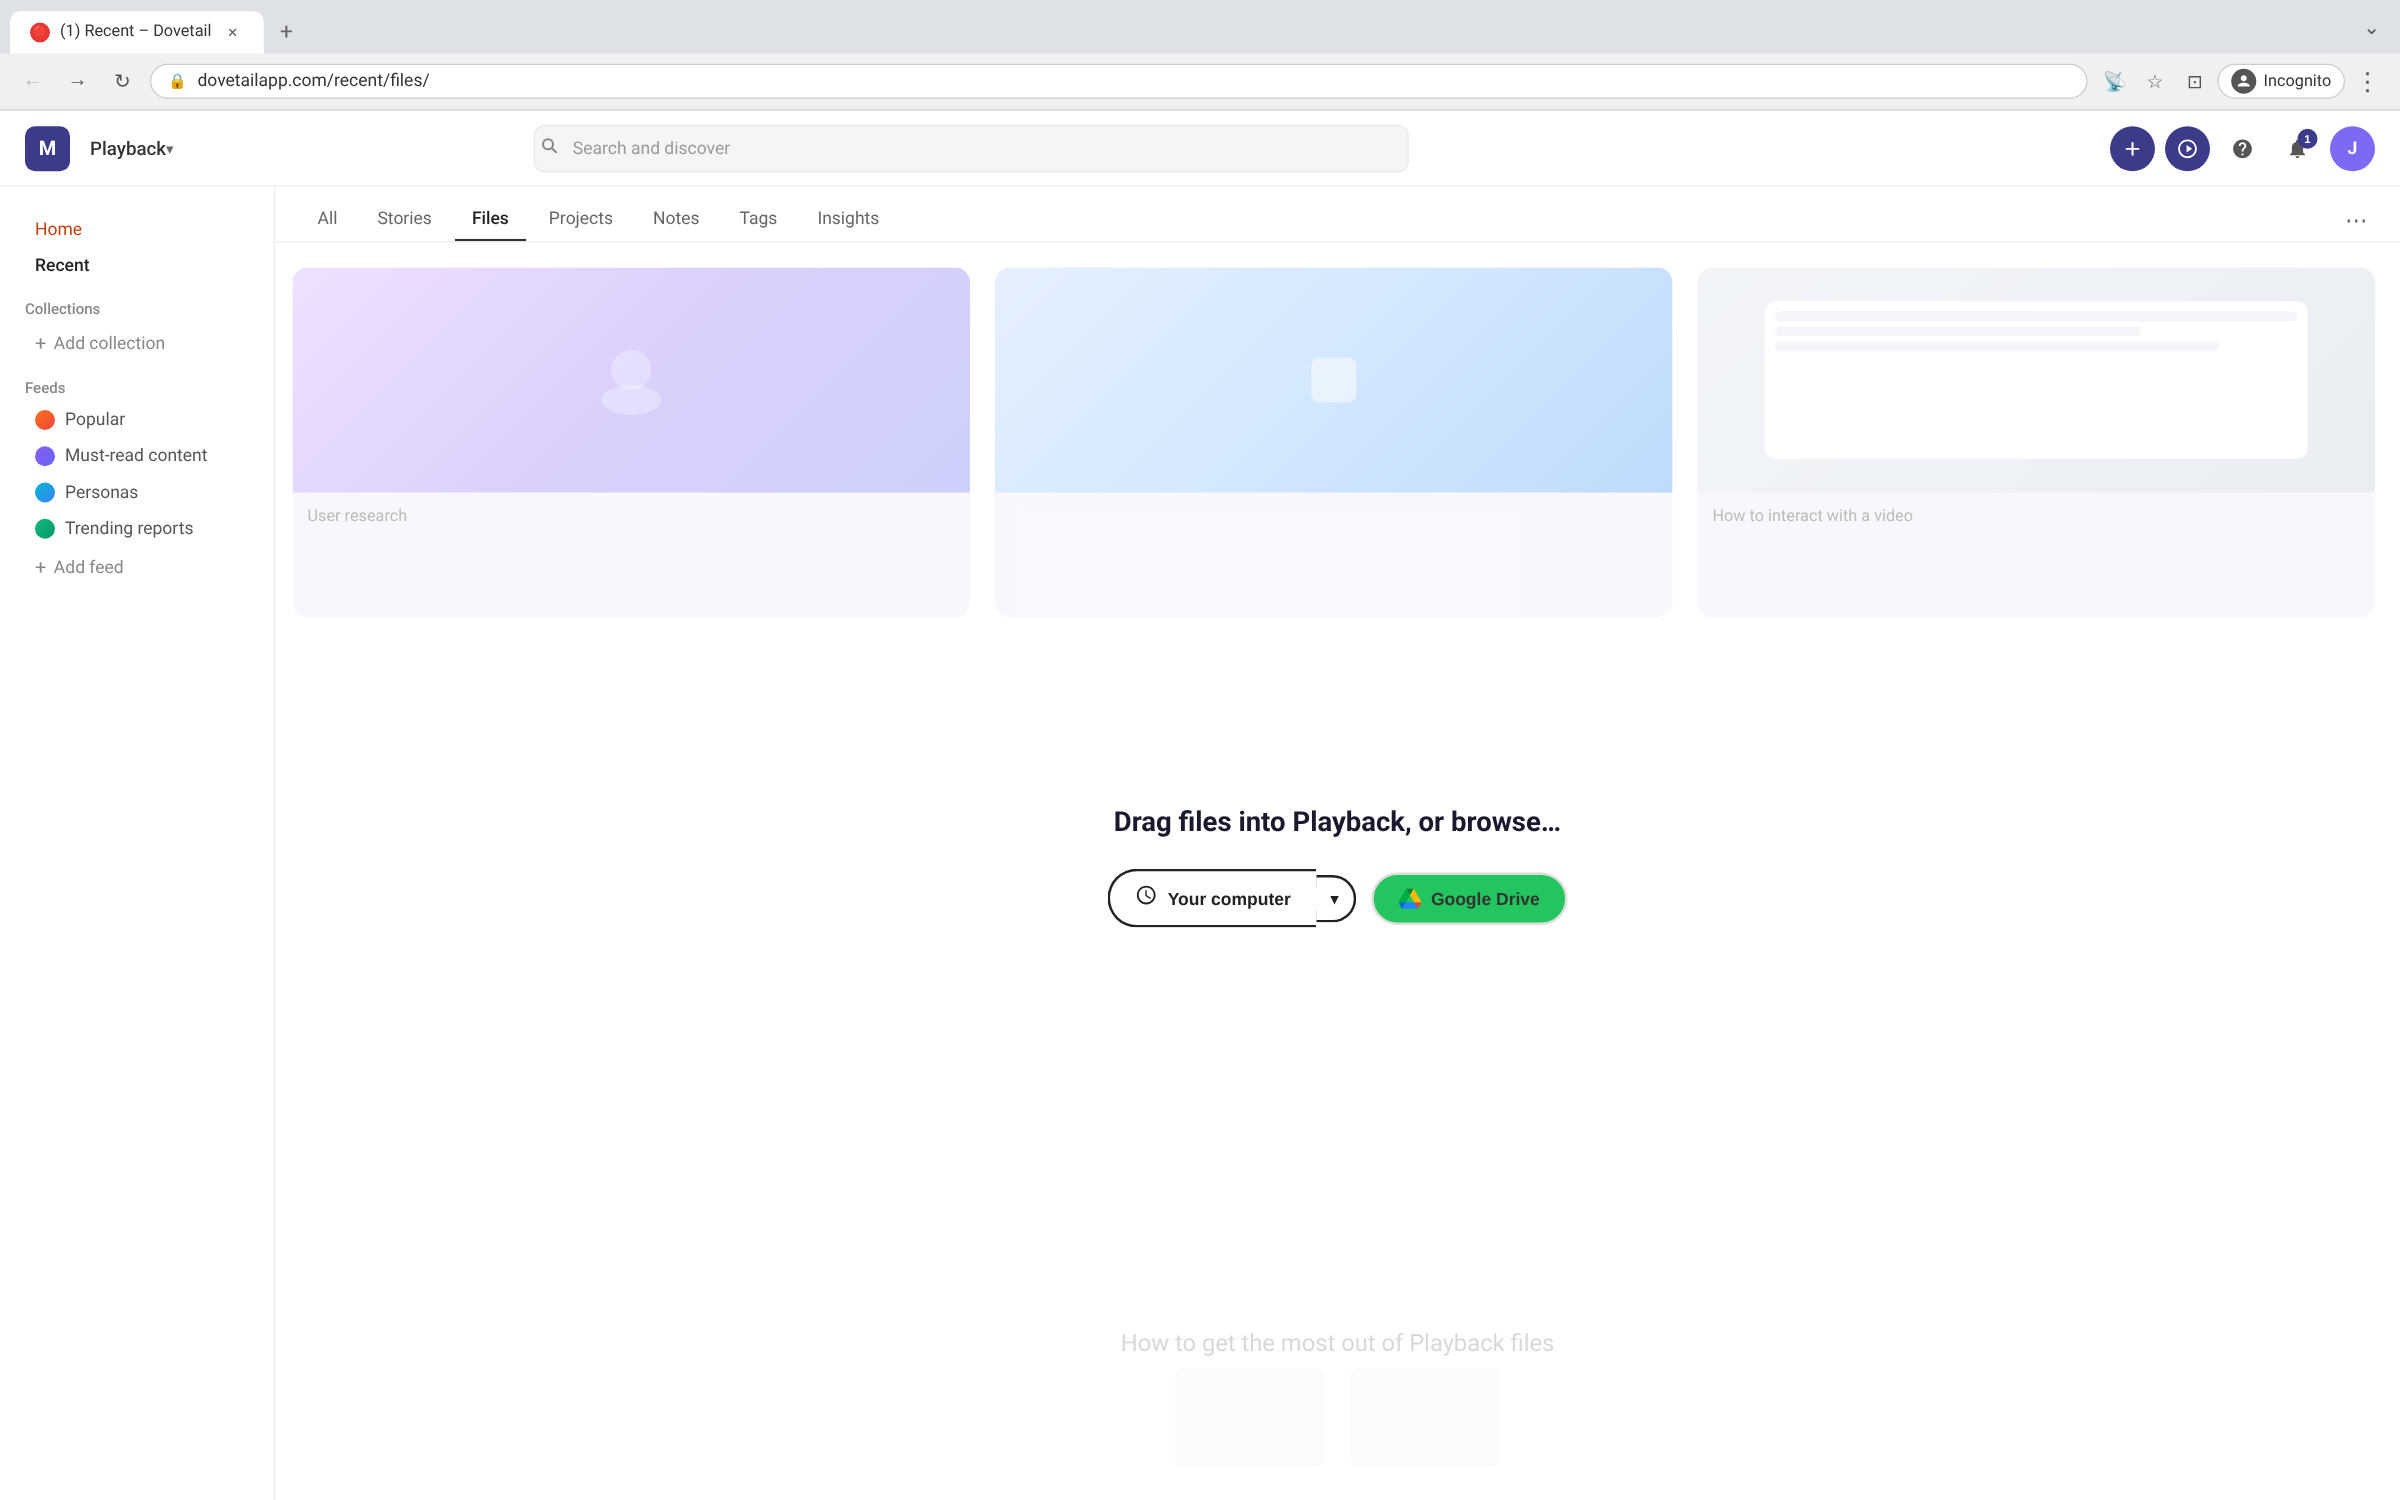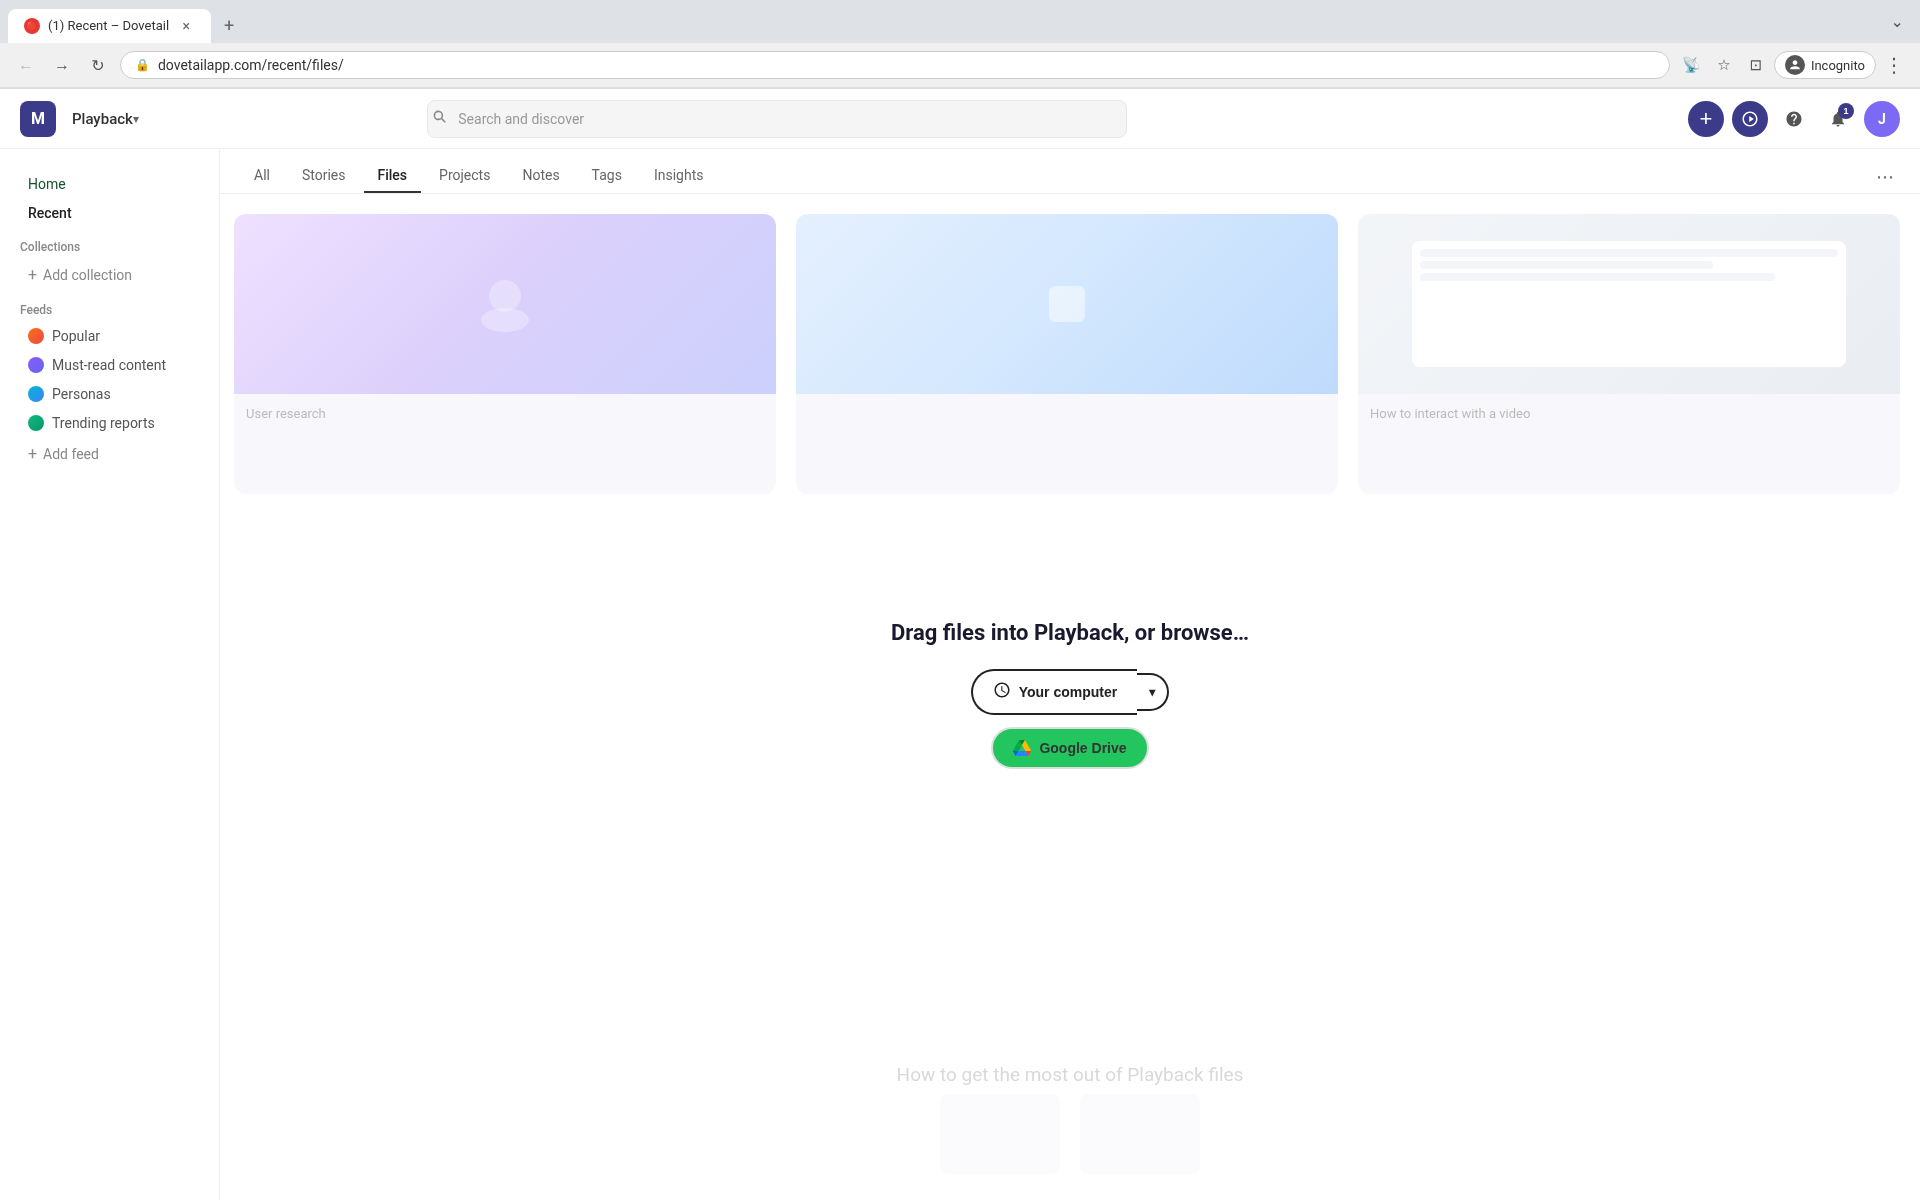--- a/index.html
+++ b/index.html
@@ -42,21 +42,21 @@
     .header-btn.active { background: #3b3b8a; color: #fff; }
     .add-btn { width: 36px; height: 36px; background: #3b3b8a; border-radius: 50%; display: flex; align-items: center; justify-content: center; color: #fff; font-size: 22px; cursor: pointer; border: none; }
     .notification-badge { position: absolute; top: 2px; right: 2px; width: 16px; height: 16px; background: #3b3b8a; border-radius: 50%; display: flex; align-items: center; justify-content: center; color: #fff; font-size: 9px; font-weight: bold; }
     .user-avatar { width: 36px; height: 36px; background: #7c6af5; border-radius: 50%; display: flex; align-items: center; justify-content: center; color: #fff; font-weight: bold; font-size: 14px; cursor: pointer; }
 
     
     .main-content { display: flex; flex: 1; overflow: hidden; }
 
     
     .sidebar { width: 220px; padding: 20px 0; border-right: 1px solid #eee; flex-shrink: 0; }
-    .sidebar-nav-item { padding: 6px 20px; font-size: 14px; color: #14532d; cursor: pointer; border-radius: 6px; margin: 1px 8px; }
+    .sidebar-nav-item { padding: 6px 20px; font-size: 14px; color: #c2410c; cursor: pointer; border-radius: 6px; margin: 1px 8px; }
     .sidebar-nav-item.active { font-weight: 500; color: #222; }
     .sidebar-section-header { padding: 12px 20px 4px; font-size: 12px; color: #888; text-transform: none; font-weight: 500; }
     .sidebar-add-item { display: flex; align-items: center; gap: 6px; padding: 6px 20px; font-size: 14px; color: #888; cursor: pointer; margin: 1px 8px; border-radius: 6px; }
     .sidebar-feeds-item { display: flex; align-items: center; gap: 8px; padding: 6px 20px; font-size: 14px; color: #555; cursor: pointer; margin: 1px 8px; border-radius: 6px; }
     .feed-dot { width: 16px; height: 16px; border-radius: 50%; flex-shrink: 0; }
     .feed-dot-gradient1 { background: linear-gradient(135deg, #f97316, #ef4444); }
     .feed-dot-gradient2 { background: linear-gradient(135deg, #8b5cf6, #6366f1); }
     .feed-dot-gradient3 { background: linear-gradient(135deg, #06b6d4, #3b82f6); }
     .feed-dot-gradient4 { background: linear-gradient(135deg, #10b981, #059669); }
 
@@ -74,21 +74,21 @@
     
     .background-cards { position: absolute; top: 20px; left: 14px; right: 20px; display: flex; gap: 20px; opacity: 0.4; pointer-events: none; }
     .bg-card { flex: 1; height: 280px; background: #f0eef8; border-radius: 12px; overflow: hidden; }
     .bg-card-img { width: 100%; height: 180px; background: linear-gradient(135deg, #c4b5fd, #a78bfa, #8b5cf6); display: flex; align-items: center; justify-content: center; }
     .bg-card-img-2 { background: linear-gradient(135deg, #93c5fd, #60a5fa, #3b82f6); }
     .bg-card-label { padding: 12px; font-size: 13px; color: #555; }
 
     
     .drag-drop-container { display: flex; flex-direction: column; align-items: center; gap: 24px; z-index: 10; background: rgba(255,255,255,0.92); padding: 40px 60px; border-radius: 16px; }
     .drag-drop-title { font-size: 22px; font-weight: 700; color: #1a1a2e; }
-    .drag-drop-buttons { display: flex; align-items: center; gap: 12px; flex-direction: column; }
+    .drag-drop-buttons { display: flex; align-items: center; gap: 12px; }
     .upload-btn { display: flex; align-items: center; gap: 8px; padding: 10px 20px; border: 2px solid #222; border-radius: 24px; font-size: 14px; font-weight: 600; color: #222; cursor: pointer; background: #fff; }
     .upload-btn .btn-icon { font-size: 16px; }
     .upload-btn-with-dropdown { display: flex; align-items: center; }
     .upload-btn-main { border-right: none; border-radius: 24px 0 0 24px; }
     .upload-btn-dropdown { border-left: 1px solid #555; border-radius: 0 24px 24px 0; padding: 10px 12px; border: 2px solid #222; border-left-width: 0; cursor: pointer; }
     .google-drive-btn { display: flex; align-items: center; gap: 8px; padding: 10px 20px; border: 2px solid #ddd; border-radius: 24px; font-size: 14px; font-weight: 600; color: #333; cursor: pointer; background: #22c55e; }
     .google-drive-icon { width: 18px; height: 18px; position: relative; }
 
     
     .bottom-faded { position: absolute; bottom: 20px; left: 20px; right: 20px; opacity: 0.25; pointer-events: none; display: flex; flex-direction: column; align-items: center; gap: 8px; }

